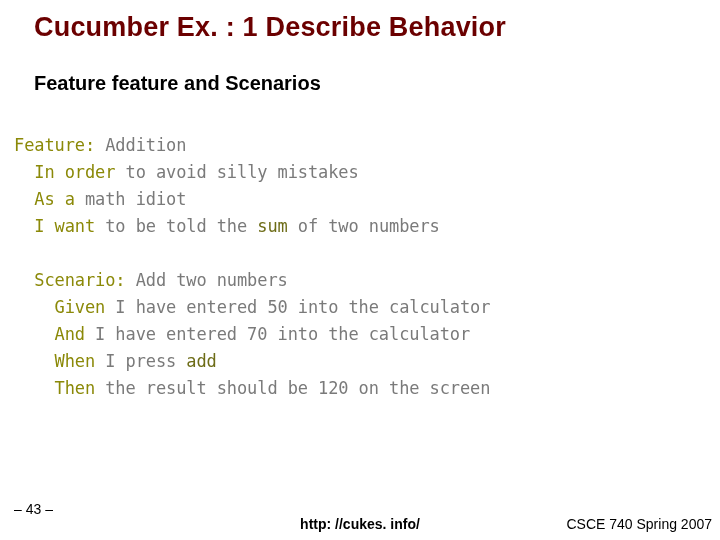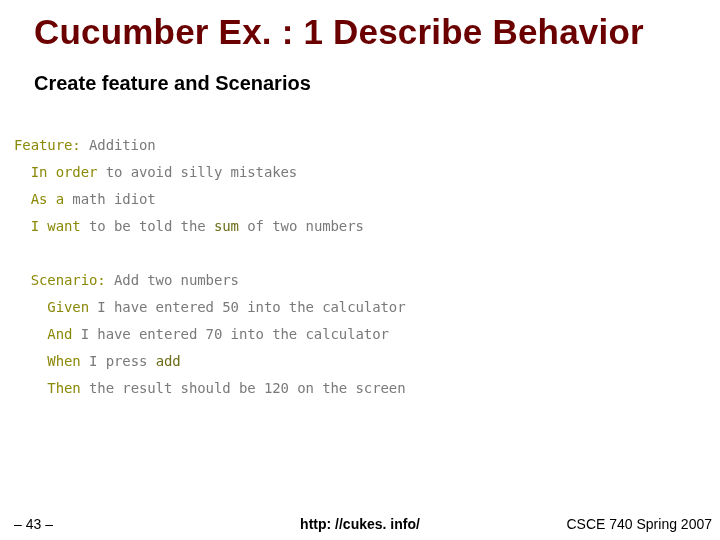--- a/index.html
+++ b/index.html
@@ -16,59 +16,59 @@
     width: 720px;
     height: 540px;
     box-sizing: border-box;
   }
   .title {
     position: absolute;
     top: 12px;
     left: 34px;
     right: 20px;
     color: #6b0000;
-    font-size: 35px;
+    font-size: 27px;
     font-weight: bold;
     letter-spacing: 0.2px;
   }
   .subtitle {
     position: absolute;
     top: 72px;
     left: 34px;
     font-size: 20px;
     font-weight: bold;
     color: #000;
   }
   .code {
     position: absolute;
     top: 132px;
     left: 14px;
     font-family: Menlo, "DejaVu Sans Mono", Consolas, monospace;
-    font-size: 14px;
+    font-size: 17px;
     line-height: 27px;
     white-space: pre;
     color: #7b7b7b;
     letter-spacing: -0.1px;
   }
   .kw   { color: #8b8908; }   
   .plain{ color: #7a7a7a; }   
   .olive{ color: #6d6c17; }
   .footer {
     position: absolute;
     bottom: 8px;
     left: 0;
     right: 0;
     height: 20px;
     font-size: 14px;
     color: #000;
   }
   .page-num {
     position: absolute;
     left: 14px;
-    bottom: 0;
+    bottom: 15px;
   }
   .center-link {
     position: absolute;
     left: 0;
     right: 0;
     bottom: 0;
     text-align: center;
     font-weight: bold;
     margin-top: 39px;
   }
@@ -78,21 +78,21 @@
     bottom: 0;
   }
 </style>
 </head>
 <body>
 
 <div class="slide">
 
   <div class="title">Cucumber Ex. : 1 Describe Behavior</div>
 
-  <div class="subtitle">Create feature and Scenarios</div>
+  <div class="subtitle">Feature feature and Scenarios</div>
 
   <div class="code"><span class="kw">Feature:</span><span class="plain"> Addition</span>
   <span class="kw">In order</span><span class="plain"> to avoid silly mistakes</span>
   <span class="kw">As a</span><span class="plain"> math idiot</span>
   <span class="kw">I want</span><span class="plain"> to be told the </span><span class="olive">sum</span><span class="plain"> of two numbers</span>
 
   <span class="kw">Scenario:</span><span class="plain"> Add two numbers</span>
     <span class="kw">Given</span><span class="plain"> I have entered 50 into the calculator</span>
     <span class="kw">And</span><span class="plain"> I have entered 70 into the calculator</span>
     <span class="kw">When</span><span class="plain"> I press </span><span class="olive">add</span>

